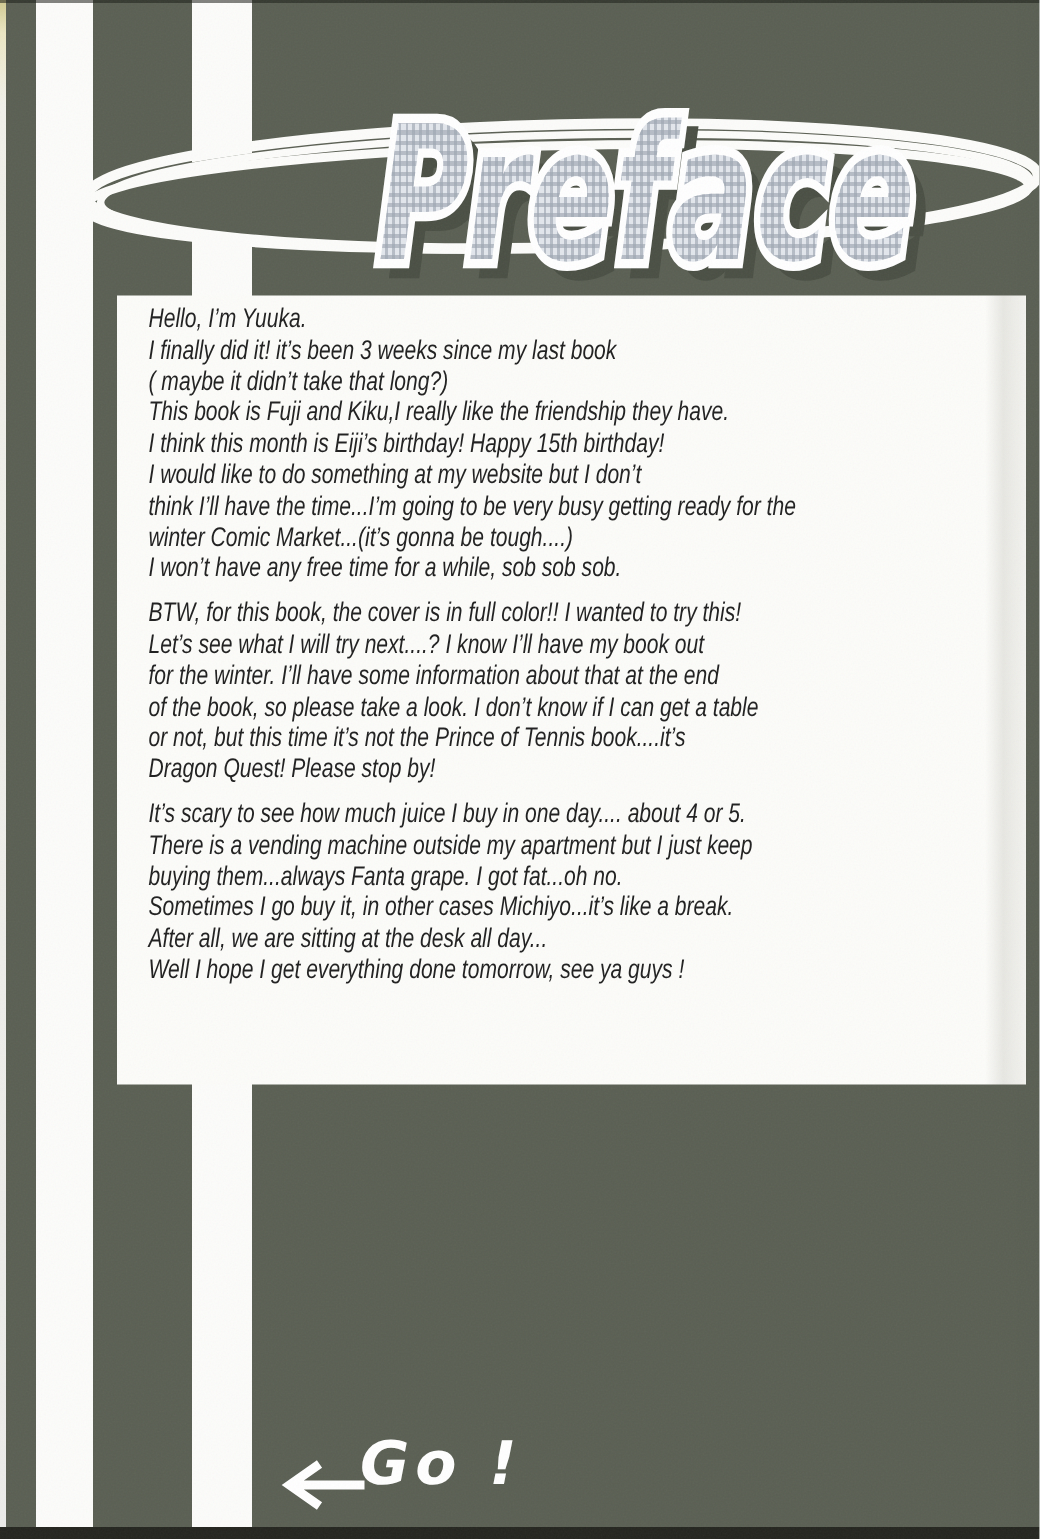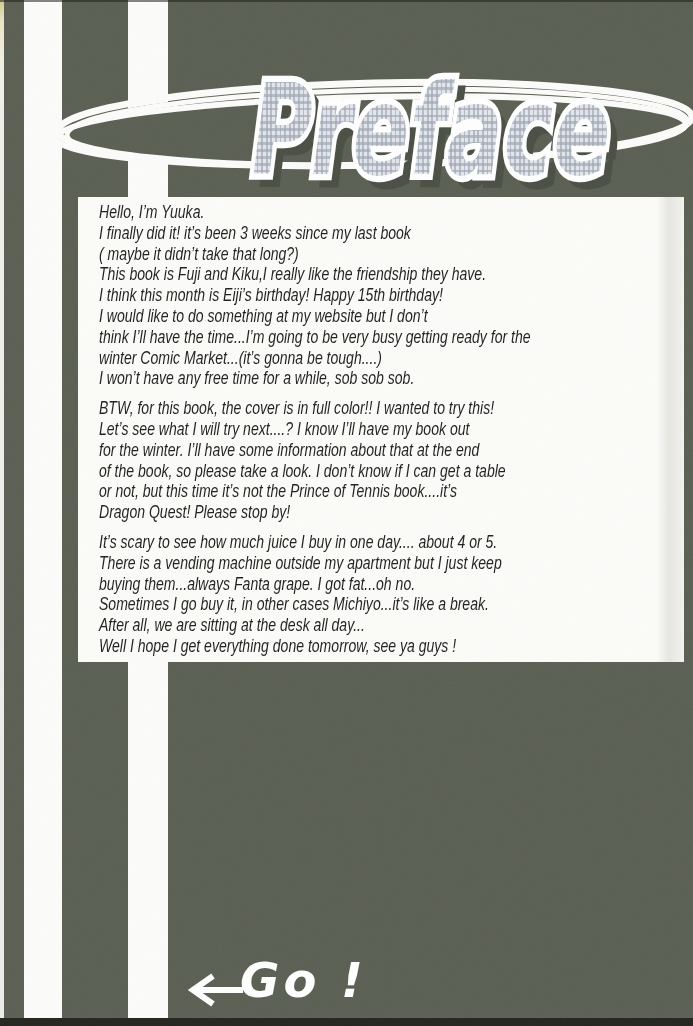--- a/index.html
+++ b/index.html
@@ -45,40 +45,40 @@
       repeating-linear-gradient(0deg,  rgba(158,166,178,.65) 0 2px, rgba(255,255,255,0) 2px 5px),
       repeating-linear-gradient(90deg, rgba(158,166,178,.65) 0 2px, rgba(255,255,255,0) 2px 5px);
     -webkit-background-clip:text; background-clip:text; color:transparent;
   }
   @supports not (-webkit-background-clip:text) {
     .wa-fill { background:none; color: var(--pattern, #ccd2da); }
   }
 
   
   .textbox {
-    position:absolute; left:78px; top:197px; width:606px; height:465px; z-index:4;
+    position:absolute; left:78px; top:197px; width:606px; height:526px; z-index:4;
     background: linear-gradient(90deg,
       var(--box, #fcfcf9) 0%, var(--box, #fcfcf9) 95.5%,
       #e7e7e2 97.5%, #f3f3ef 100%);
   }
   .bodycopy {
     position:absolute; left:21px; top:5px; width:740px;
     transform: scaleX(0.78); transform-origin:0 0;
     font-size:18px; line-height:20.8px; color: var(--ink, #1f1f1f);
   }
   .para + .para { margin-top:9px; }
   .line { white-space:nowrap; }
 
   
   .go-arrow { position:absolute; left:186px; top:972px; z-index:2; }
   .go-arrow path { stroke: var(--go, #ffffff); stroke-width:6; fill:none; }
   .go-text {
     position:absolute; left:240px; top:956px; z-index:2;
     font-family:"DejaVu Sans", sans-serif; font-weight:bold;
-    font-size:48px; line-height:1; letter-spacing:4px;
+    font-size:40px; line-height:1; letter-spacing:4px;
     color: var(--go, #ffffff); white-space:nowrap;
   }
 
   
   .edge-left {
     position:absolute; left:0; top:0; width:4px; height:1026px; z-index:6;
     background: linear-gradient(180deg, #cfc98f 0px, #ece7c4 22px, #f1f1ea 70px, #ececea 100%);
   }
   .edge-top { position:absolute; left:0; top:0; width:693px; height:2px; background:rgba(25,28,22,.55); z-index:6; }
   .edge-bottom { position:absolute; left:0; top:1018px; width:693px; height:8px; background: var(--edge, #24251f); z-index:6; }

